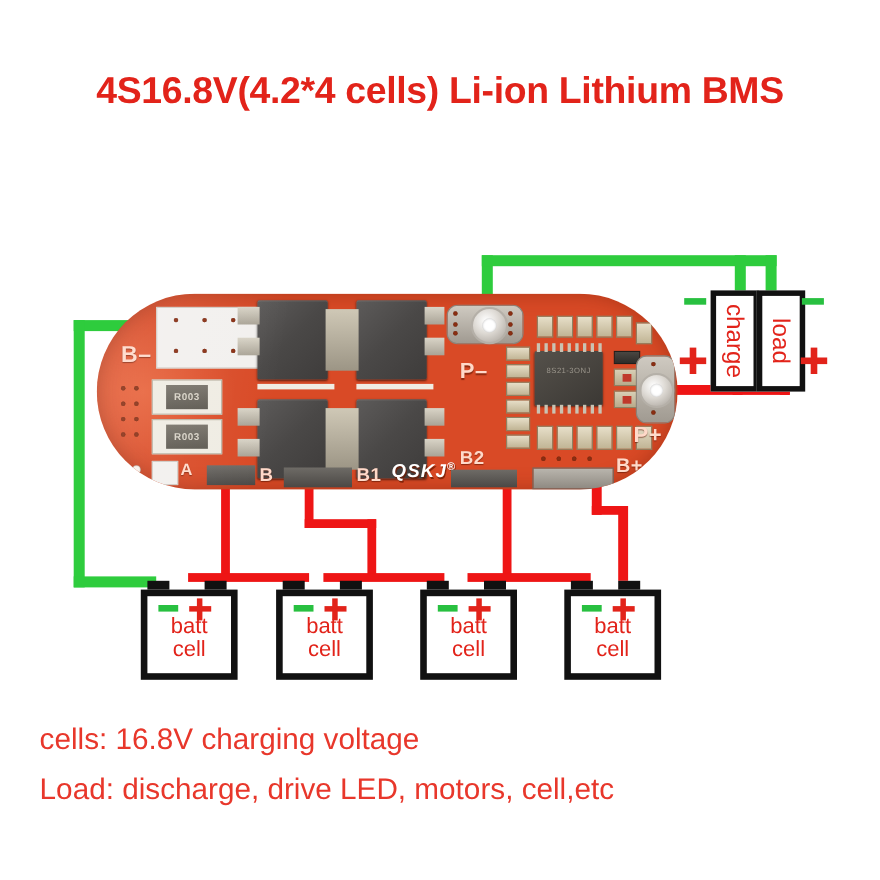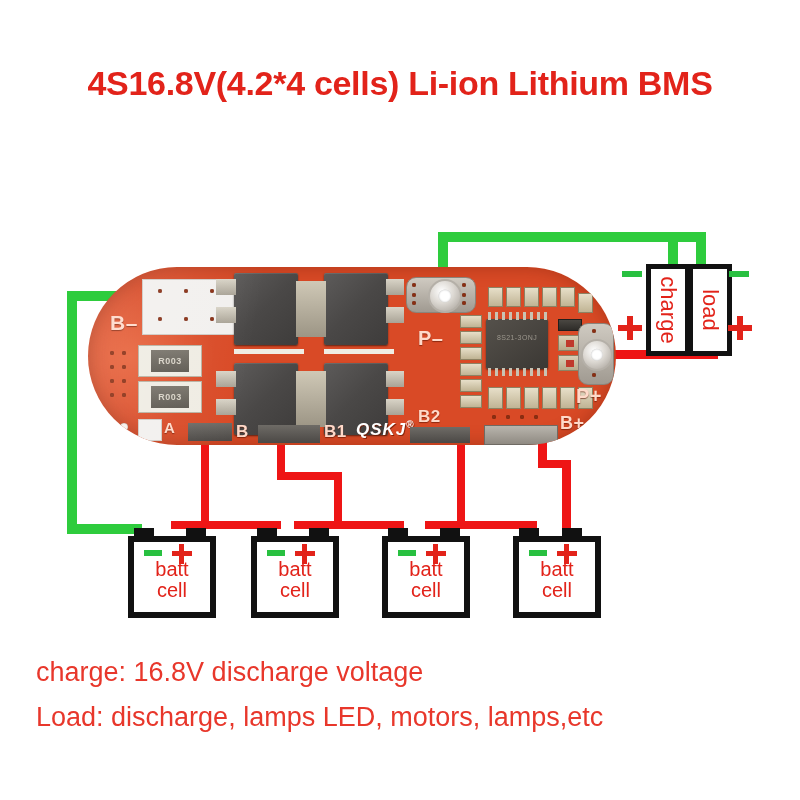--- a/index.html
+++ b/index.html
@@ -368,16 +368,16 @@
         <i style="left:0;top:7px;width:20px;height:5px;"></i>
         <i style="left:7px;top:0;width:5px;height:20px;"></i>
       </div>
       <div class="txt">
         <div>batt</div>
         <div>cell</div>
       </div>
     </div>
   </div>
 
-  <div class="caption cap1">charge: 16.8V discharge voltage</div>
-  <div class="caption cap2">Load: discharge, lamps LED, motors, lamps,etc</div>
+  <div class="caption cap1">cells: 16.8V charging voltage</div>
+  <div class="caption cap2">Load: discharge, drive LED, motors, cell,etc</div>
 
 </div>
 
 </body></html>

